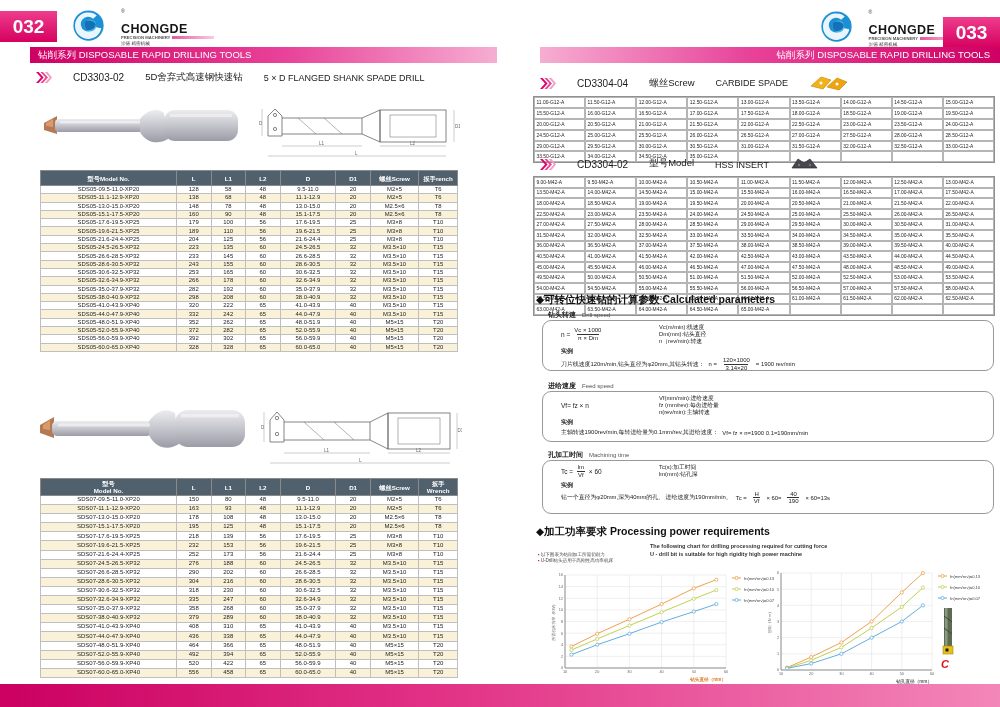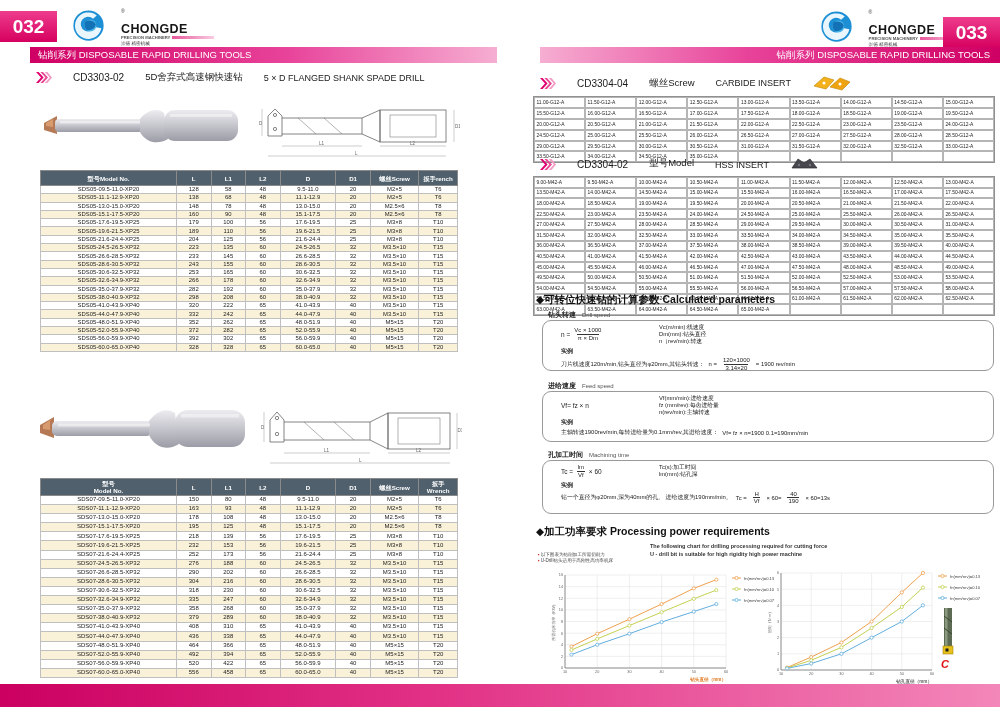--- a/index.html
+++ b/index.html
@@ -673,21 +673,21 @@
     <div class="titlebar" id="tbR">钻削系列 DISPOSABLE RAPID DRILLING TOOLS</div>
 
     <div class="sec" style="left:40px;top:74px;">
       <svg class="chev" width="16" height="11" viewBox="0 0 16 11">
         <polygon points="0,0 5,5.5 0,11 2.6,11 7.6,5.5 2.6,0" fill="#e0006e"></polygon>
         <polygon points="4.4,0 9.4,5.5 4.4,11 7,11 12,5.5 7,0" fill="#e84a93"></polygon>
         <polygon points="8.8,0 13.8,5.5 8.8,11 11.4,11 16,5.5 11.4,0" fill="#f29bc5"></polygon>
       </svg>
       <span class="code">CD3304-04</span>
       <span class="cn">螺丝Screw</span>
-      <span class="en">CARBIDE INSERT</span>
+      <span class="en">CARBIDE SPADE</span>
       <svg width="40" height="18" viewBox="0 0 40 18">
         <path d="M2,12 L12,3 L22,6 L14,15 Z" fill="#f3b11c" stroke="#c78c0e" stroke-width=".7"></path>
         <circle cx="12" cy="9" r="1.5" fill="#fff"></circle>
         <path d="M18,13 L28,4 L38,8 L30,16 Z" fill="#efa40f" stroke="#c78c0e" stroke-width=".7"></path>
         <circle cx="28" cy="10" r="1.5" fill="#fff"></circle>
       </svg>
     </div>
 
     <div class="grid" id="gridCarbide">
         <div class="gcell">11.00-G12-A</div>

